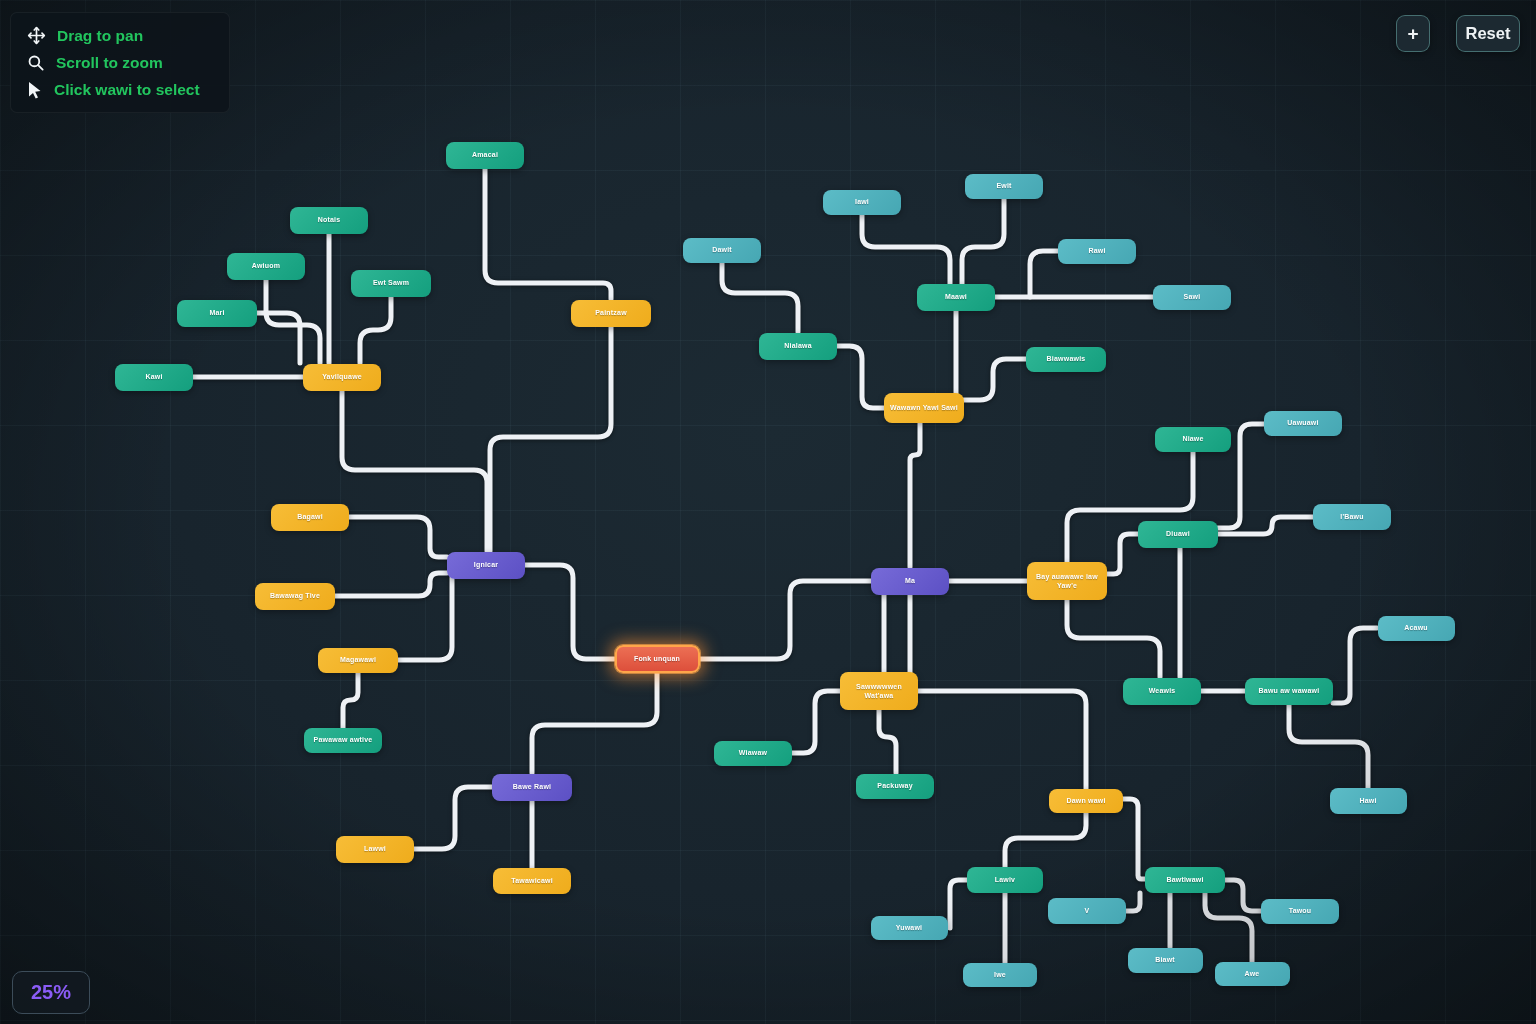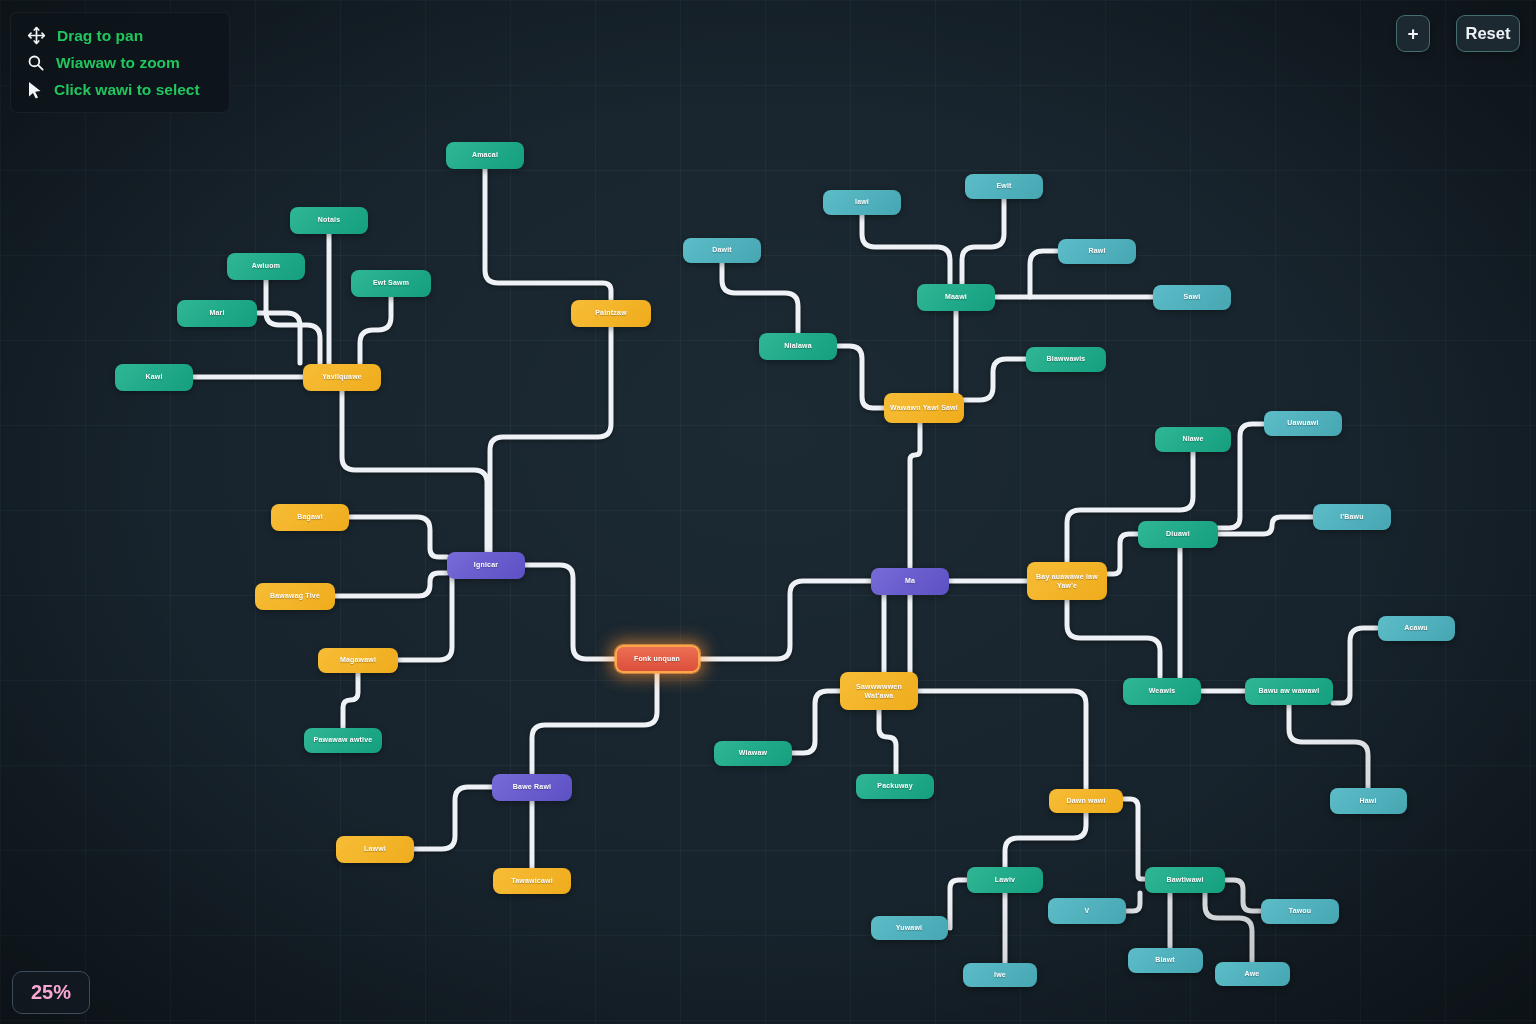--- a/index.html
+++ b/index.html
@@ -20,21 +20,21 @@
   .help-row svg{flex:0 0 auto;display:block;}
   
   .btn{position:absolute;top:15px;box-sizing:border-box;display:flex;align-items:center;justify-content:center;
     background:#1c2931;border:1px solid rgba(110,180,175,0.5);border-radius:9px;color:#eef2f4;
     font-weight:700;cursor:pointer;z-index:30;box-shadow:0 2px 6px rgba(0,0,0,0.35);}
   #zoom-in-btn{right:106px;width:34px;height:37px;font-size:19px;}
   #reset-btn{right:16px;width:64px;height:37px;font-size:16.5px;}
   
   .zoom-badge{position:absolute;left:12px;bottom:10px;width:78px;height:43px;box-sizing:border-box;
     background:rgba(17,25,32,0.92);border:1px solid #3c4c59;border-radius:10px;
-    display:flex;align-items:center;justify-content:center;color:#f9a8d4;
+    display:flex;align-items:center;justify-content:center;color:#8b5cf6;
     font-size:20px;font-weight:700;z-index:30;}
   
   #edges{position:absolute;left:0;top:0;filter:drop-shadow(0 1px 2px rgba(0,0,0,0.45));}
   .node{position:absolute;box-sizing:border-box;border-radius:8px;display:flex;flex-direction:column;
     align-items:center;justify-content:center;color:#fff;font-weight:700;font-size:7px;
     line-height:1.3;text-align:center;letter-spacing:0.2px;cursor:pointer;z-index:10;
     box-shadow:0 2px 6px rgba(0,0,0,0.35);text-shadow:0 1px 1px rgba(0,0,0,0.3);padding:1px 3px;overflow:hidden;}
   .node.t {background:linear-gradient(135deg,#2fb695,#149f7e);}
   .node.lt{background:linear-gradient(135deg,#5cbcc7,#46a7b3);}
   .node.y {background:linear-gradient(135deg,#f7bd37,#efac1c);color:#fff;}
@@ -257,21 +257,21 @@
       </span>
       <span>Drag to pan</span>
     </div>
     <div class="help-row">
       <span>
         <svg width="18" height="18" viewBox="0 0 20 20" fill="none" stroke="#f2f6f8" stroke-width="2" stroke-linecap="round">
           <circle cx="8.2" cy="8.2" r="5.4"></circle>
             <path d="m12.4 12.4 5 5"></path>
         </svg>
       </span>
-      <span>Wiawaw to zoom</span>
+      <span>Scroll to zoom</span>
     </div>
     <div class="help-row">
       <span>
         <svg width="16" height="18" viewBox="0 0 16 18" fill="#f2f6f8">
           <path d="M2 1 L13.5 10 L8.2 10.8 L11 16.5 L8.7 17.6 L6 11.9 L2 15.5 Z"></path>
         </svg>
       </span>
       <span>Click wawi to select</span>
     </div>
   </div>

